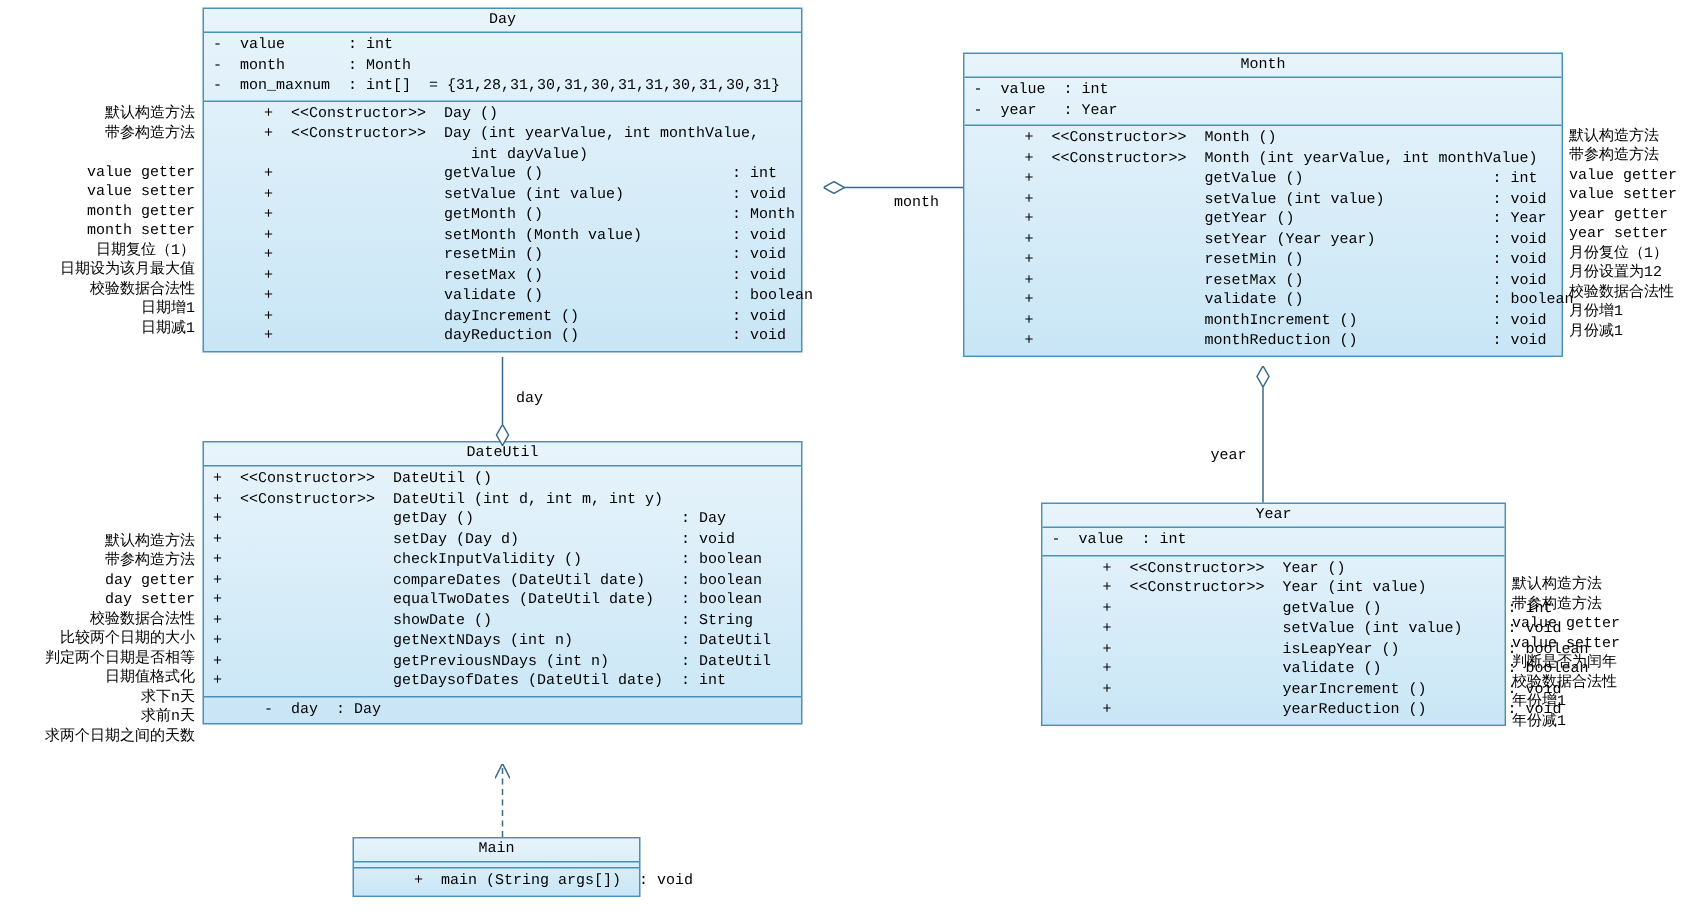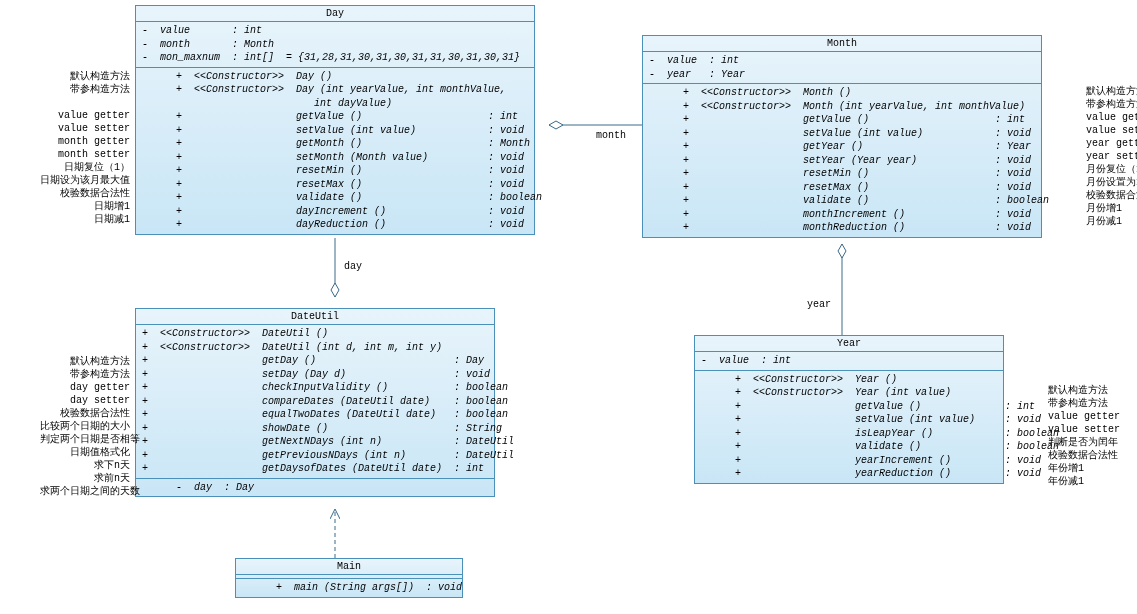--- a/index.html
+++ b/index.html
@@ -21,29 +21,27 @@
   text-align: center;
   font-weight: normal;
   padding: 2px;
   border-bottom: 1px solid #4a90b8;
 }
 .class-section {
   border-bottom: 1px solid #4a90b8;
   padding: 2px 6px;
   white-space: pre;
   line-height: 1.35;
-  font-style: italic;
 }
 .class-section:last-child { border-bottom: none; margin-left: 34px; }
 .annot {
   position: absolute;
   font-size: 10px;
   line-height: 1.3;
   white-space: pre;
-  padding-left: 40px;
 }
 .annot-left { text-align: right; }
 .conn-label {
   position: absolute;
   font-size: 10px;
 }
 svg { position: absolute; top: 0; left: 0; pointer-events: none; }
 </style>
 </head>
 <body>
@@ -77,21 +75,21 @@
 +                   setValue (int value)            : void
 +                   getYear ()                      : Year
 +                   setYear (Year year)             : void
 +                   resetMin ()                     : void
 +                   resetMax ()                     : void
 +                   validate ()                     : boolean
 +                   monthIncrement ()               : void
 +                   monthReduction ()               : void</div>
 </div>
 
-<div class="class-box" style="left:135px; top:308px; width:360px;">
+<div class="class-box" style="left:135px; top:294px; width:400px;">
   <div class="class-title">DateUtil</div>
   <div class="class-section">+  &lt;&lt;Constructor&gt;&gt;  DateUtil ()
 +  &lt;&lt;Constructor&gt;&gt;  DateUtil (int d, int m, int y)
 +                   getDay ()                       : Day
 +                   setDay (Day d)                  : void
 +                   checkInputValidity ()           : boolean
 +                   compareDates (DateUtil date)    : boolean
 +                   equalTwoDates (DateUtil date)   : boolean
 +                   showDate ()                     : String
 +                   getNextNDays (int n)            : DateUtil
@@ -106,21 +104,21 @@
   <div class="class-section">+  &lt;&lt;Constructor&gt;&gt;  Year ()
 +  &lt;&lt;Constructor&gt;&gt;  Year (int value)
 +                   getValue ()              : int
 +                   setValue (int value)     : void
 +                   isLeapYear ()            : boolean
 +                   validate ()              : boolean
 +                   yearIncrement ()         : void
 +                   yearReduction ()         : void</div>
 </div>
 
-<div class="class-box" style="left:235px; top:558px; width:228px;">
+<div class="class-box" style="left:235px; top:558px; width:192px;">
   <div class="class-title">Main</div>
   <div class="class-section" style="height:4px; padding:0;"></div>
   <div class="class-section">+  main (String args[])  : void</div>
 </div>
 
 <div class="annot annot-left" style="left:0px; top:70px; width:130px;">默认构造方法
 带参构造方法
 
 value getter
 value setter

